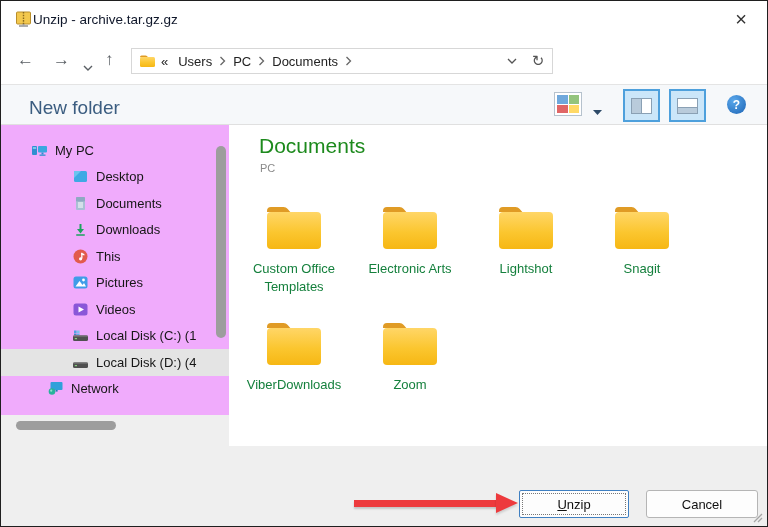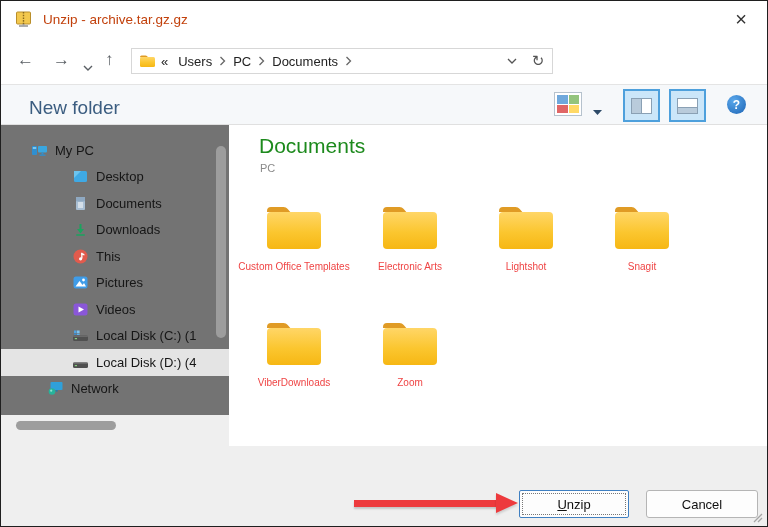--- a/index.html
+++ b/index.html
@@ -5,21 +5,21 @@
   html,body{margin:0;padding:0;background:#fff;}
   .window{
     position:relative;width:768px;height:527px;box-sizing:border-box;
     border:1px solid #1f1f1f;background:#efefef;overflow:hidden;
     font-family:"Liberation Sans",sans-serif;
   }
   .abs{position:absolute;}
   
   .titlebar{position:absolute;left:0;top:0;width:100%;height:36px;background:#fff;display:flex;align-items:center;}
   .title-icon{margin-left:13px;flex:0 0 auto;}
-  .title-text{margin-left:10px;font-size:13.5px;color:#c2410c;text-align:right;}
+  .title-text{font-size:13.5px;color:#0f172a;text-align:right;}
   .close-btn{position:absolute;right:10px;top:3px;width:32px;height:30px;display:flex;align-items:center;justify-content:center;font-size:20px;color:#333;cursor:default;}
   
   .navbar{position:absolute;left:0;top:36px;width:100%;height:48px;background:#fff;border-bottom:1px solid #e4e4e4;box-sizing:border-box;}
   .navicon{position:absolute;top:12px;font-size:17px;color:#5a5f64;line-height:22px;}
   .addressbar{position:absolute;left:130px;top:11px;width:394px;height:26px;border:1px solid #d7d7d7;background:#fff;display:flex;align-items:center;box-sizing:border-box;font-size:13px;color:#222;}
   .crumb{margin:0 5px;white-space:nowrap;}
   .crumb-sep{margin:0 2px;display:flex;align-items:center;}
   .addr-caret{margin-left:auto;margin-right:7px;display:flex;align-items:center;}
   .refresh-btn{position:absolute;left:523px;top:11px;width:29px;height:26px;border:1px solid #d7d7d7;border-left:none;background:#fff;display:flex;align-items:center;justify-content:center;font-family:"DejaVu Sans",sans-serif;font-size:15px;color:#555;box-sizing:border-box;}
   
@@ -28,35 +28,35 @@
   .views-btn{position:absolute;left:553px;top:91px;width:28px;height:24px;border:1px solid #b6c2cd;background:#fff;box-sizing:border-box;padding:2px;}
   .views-btn .tiles{display:grid;grid-template-columns:1fr 1fr;gap:1px;width:100%;height:100%;}
   .views-btn .tiles div{width:100%;height:100%;}
   .views-caret{position:absolute;left:592px;top:100px;}
   .pane-toggle{position:absolute;top:88px;width:37px;height:33px;background:var(--toggle-bg,#cbe6f9);border:2px solid var(--toggle-border,#4ea0dc);box-sizing:border-box;display:flex;align-items:center;justify-content:center;}
   .ptog-inner{width:21px;height:16px;background:#fff;border:1px solid #8aa0b4;box-sizing:border-box;position:relative;}
   .ptog-left{position:absolute;left:0;top:0;width:9px;height:100%;background:#b9cbdb;border-right:1px solid #8aa0b4;}
   .ptog-bottom{position:absolute;left:0;bottom:0;width:100%;height:5px;background:#b9cbdb;border-top:1px solid #8aa0b4;}
   .help-btn{position:absolute;left:726px;top:94px;width:19px;height:19px;border-radius:50%;background:radial-gradient(circle at 35% 30%,#5aa8ec,#1d64b4);color:#fff;font-size:12px;font-weight:bold;display:flex;align-items:center;justify-content:center;}
   
-  .tree{position:absolute;left:0;top:124px;width:228px;height:290px;background:#737373;overflow:hidden;padding-top:12px;box-sizing:border-box;}
+  .tree{position:absolute;left:0;top:124px;width:228px;height:290px;background:#f0abfc;overflow:hidden;padding-top:12px;box-sizing:border-box;}
   .trow{height:26.5px;display:flex;align-items:center;font-size:13px;color:#161616;white-space:nowrap;}
   .trow svg{flex:0 0 auto;margin-right:7px;}
   .ind0{padding-left:30px;} .ind1{padding-left:46px;} .ind2{padding-left:71px;}
   .trow.selected{background:var(--selection-gray,#e4e4e4);align-items:center;}
   .vthumb{position:absolute;left:215px;top:145px;width:10px;height:192px;background:#9d9d9d;border-radius:5px;}
   .hthumb{position:absolute;left:15px;top:420px;width:100px;height:9px;background:#9d9d9d;border-radius:5px;}
   
   .main{position:absolute;left:228px;top:124px;width:540px;height:321px;background:#fff;}
   .main-title{position:absolute;left:30px;top:9px;font-size:21px;color:var(--accent-green,#1d8a1d);}
   .main-sub{position:absolute;left:31px;top:37px;font-size:11px;color:#8a8a8a;}
   .fgrid{position:absolute;left:7px;top:72px;width:470px;display:flex;flex-wrap:wrap;}
   .fcell{width:116px;height:116px;text-align:center;}
   .fcell svg{display:block;margin:6px auto 7px;}
-  .flabel{font-size:10px;color:#ef4444;line-height:1.35;padding:0 2px;}
+  .flabel{font-size:13px;color:#15803d;line-height:1.35;padding:0 2px;}
   
   .unzip-btn{position:absolute;left:518px;top:489px;width:110px;height:28px;background:#fdfdfd;border:1px solid var(--unzip-border,#3f7fc1);border-radius:2px;box-sizing:border-box;font-size:13px;color:#111;display:flex;align-items:center;justify-content:center;}
   .focusrect{position:absolute;left:2px;top:2px;right:2px;bottom:2px;border:1px dotted #777;pointer-events:none;}
   .cancel-btn{position:absolute;left:645px;top:489px;width:112px;height:28px;background:#fdfdfd;border:1px solid #b5b5b5;border-radius:3px;box-sizing:border-box;font-size:13px;color:#111;display:flex;align-items:center;justify-content:center;}
   .arrow-tail{position:absolute;left:353px;top:499px;width:146px;height:7px;background:var(--arrow-red,#ed3a3d);box-shadow:0 2px 2px rgba(0,0,0,.18);}
   .arrow-head{position:absolute;left:495px;top:492px;width:0;height:0;border-left:22px solid var(--arrow-red,#ed3a3d);border-top:10.5px solid transparent;border-bottom:10.5px solid transparent;filter:drop-shadow(0 2px 1px rgba(0,0,0,.15));}
   .grip{position:absolute;right:3px;bottom:2px;}
 </style>
 </head>
 <body>

